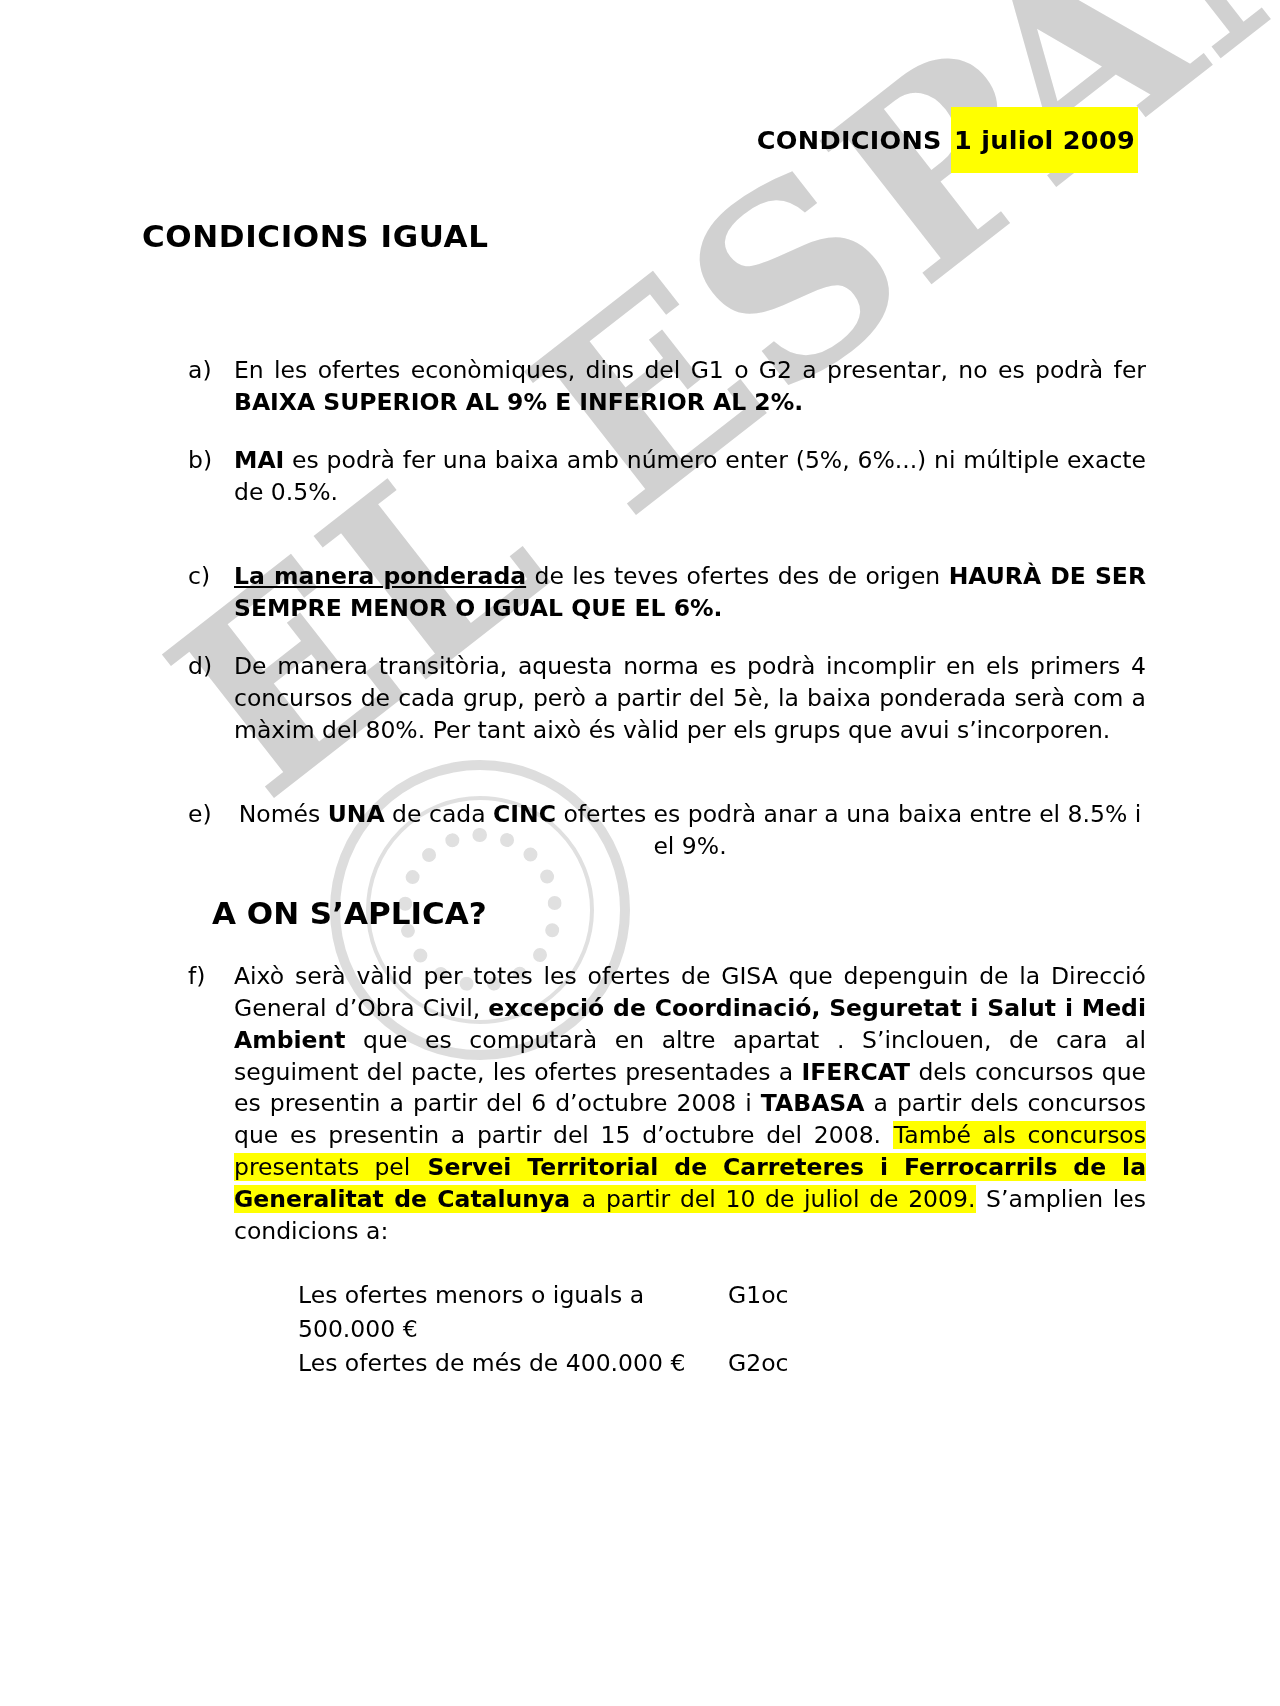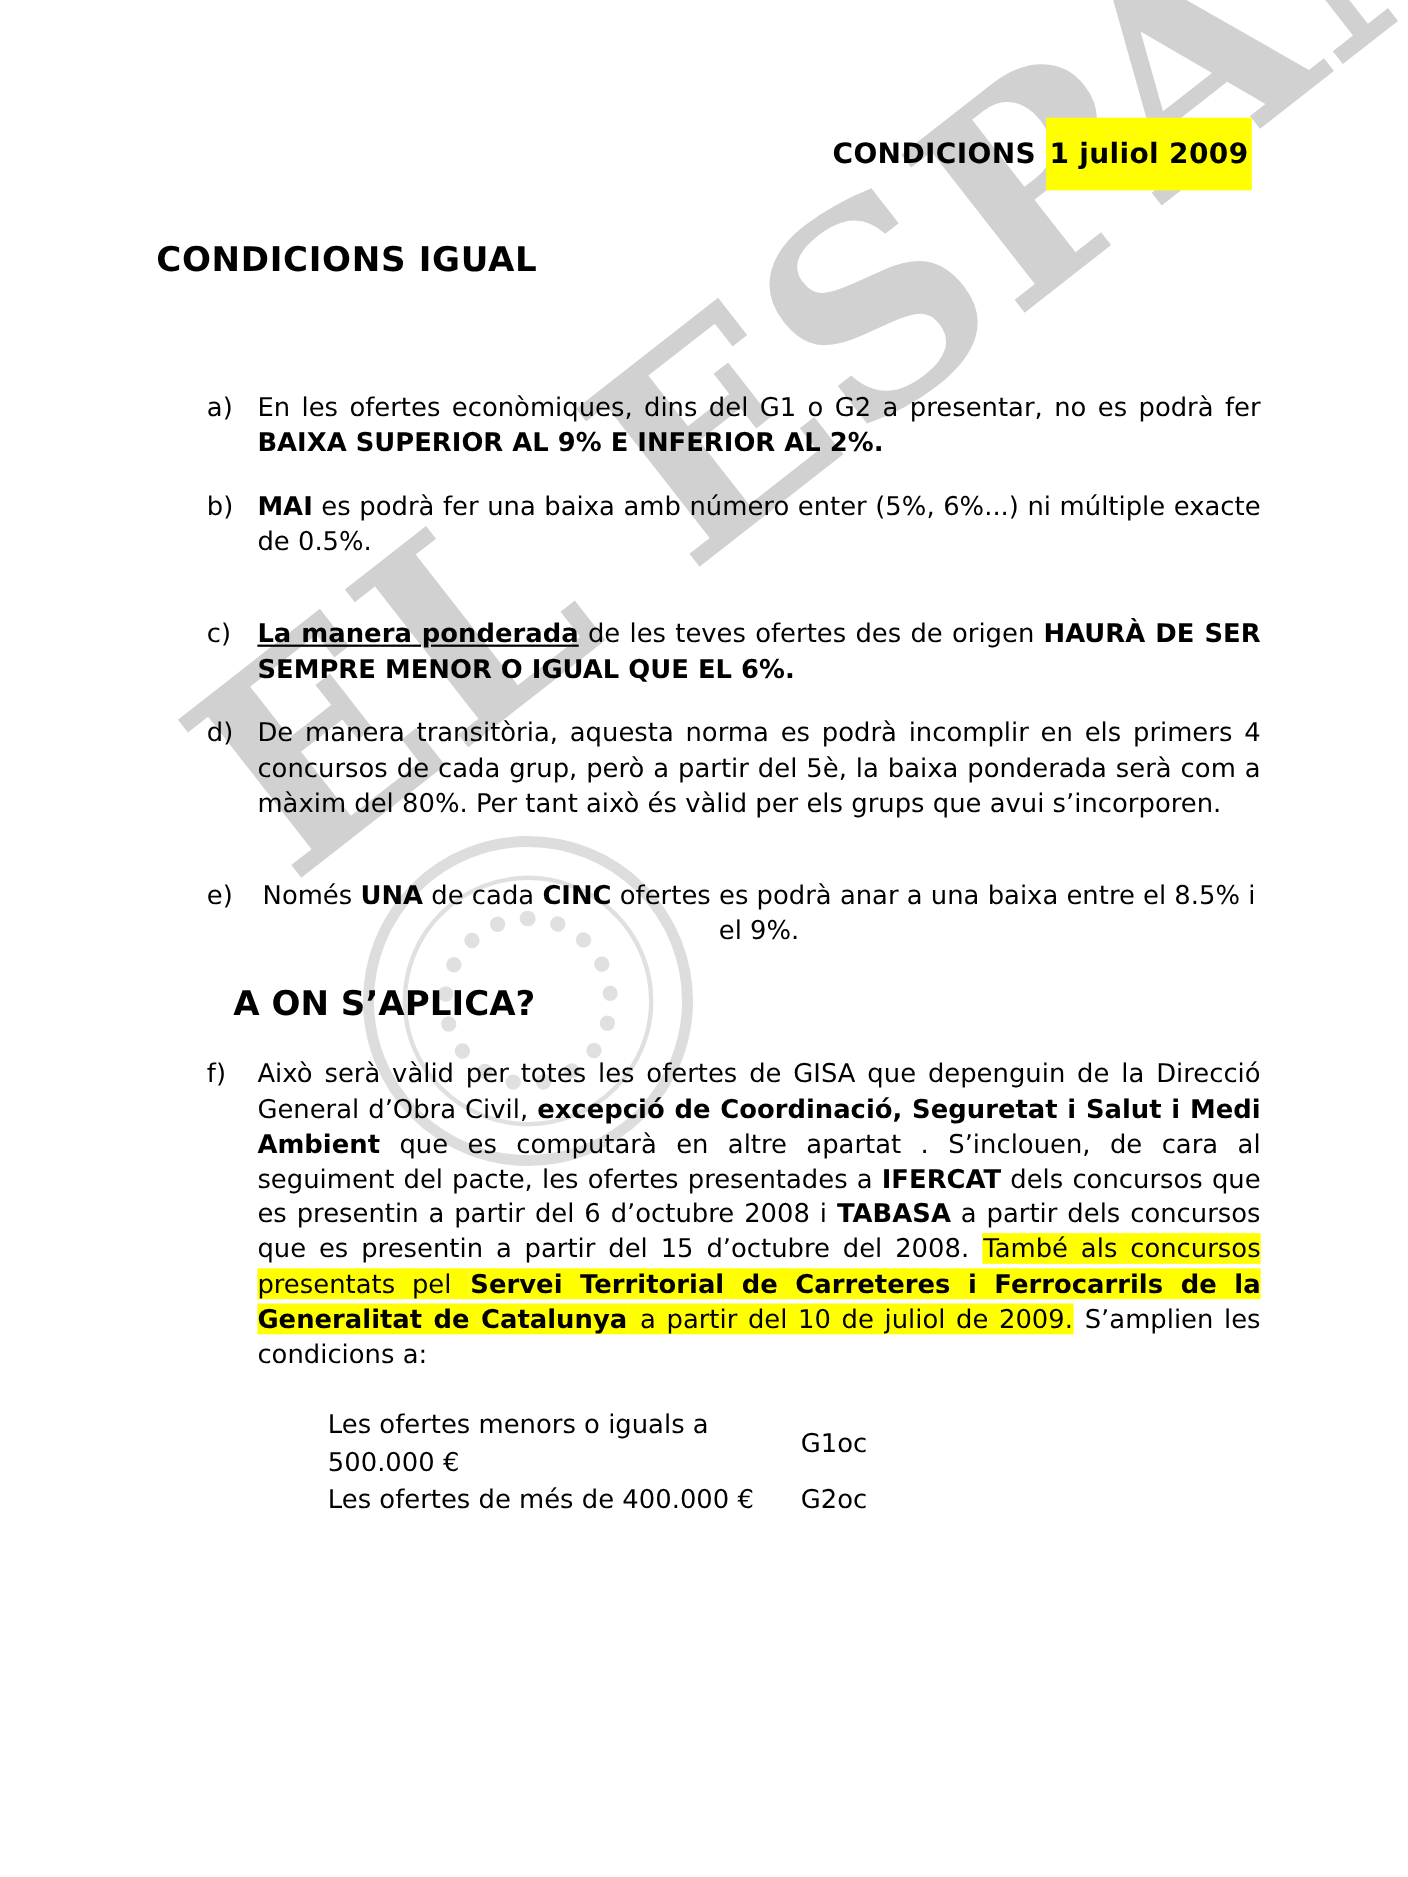--- a/index.html
+++ b/index.html
@@ -153,21 +153,20 @@
     font-size: 23.5px;
   }
 
   .amounts {
     margin: 30px 0 0 112px;
     font-size: 23.5px;
     line-height: 1.45;
   }
   .amount-row {
     display: flex;
-    align-items: center;
   }
   .amount-label { width: 430px; }
   .amount-code  { font-weight: normal; }
 </style>
 </head>
 <body>
 
 <div class="page">
 
   <div class="watermark">

